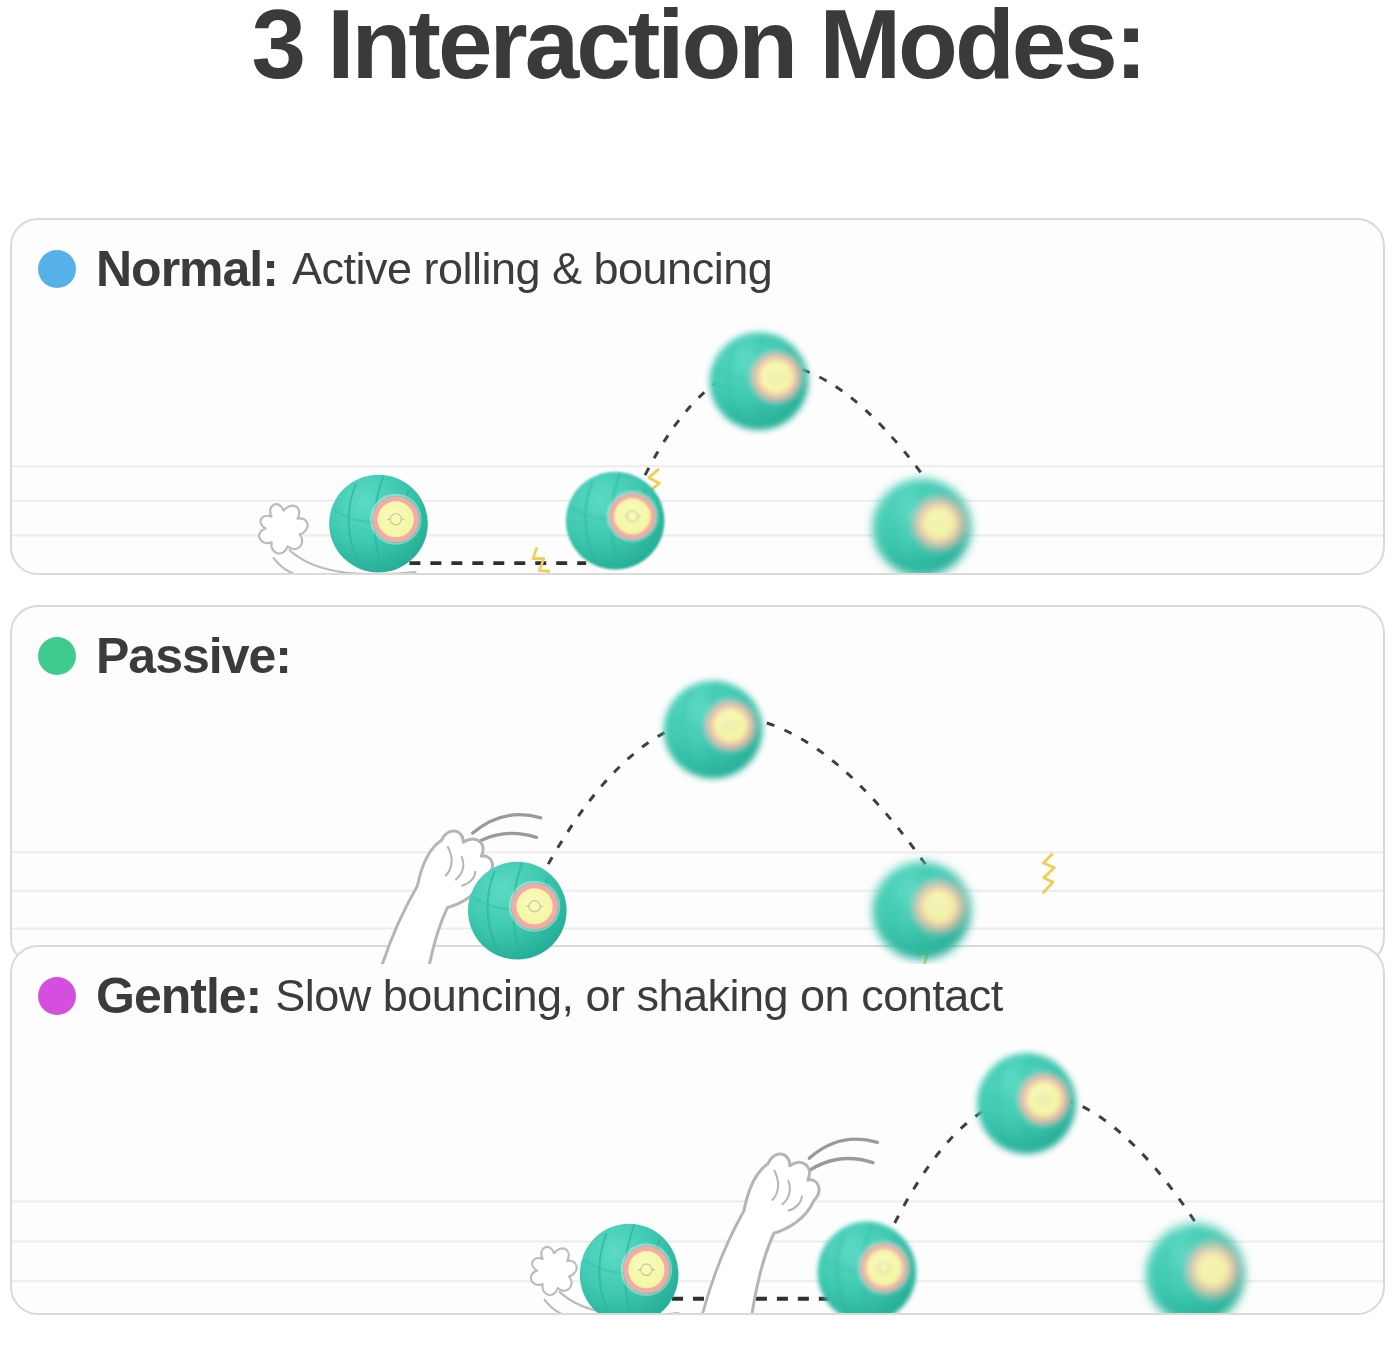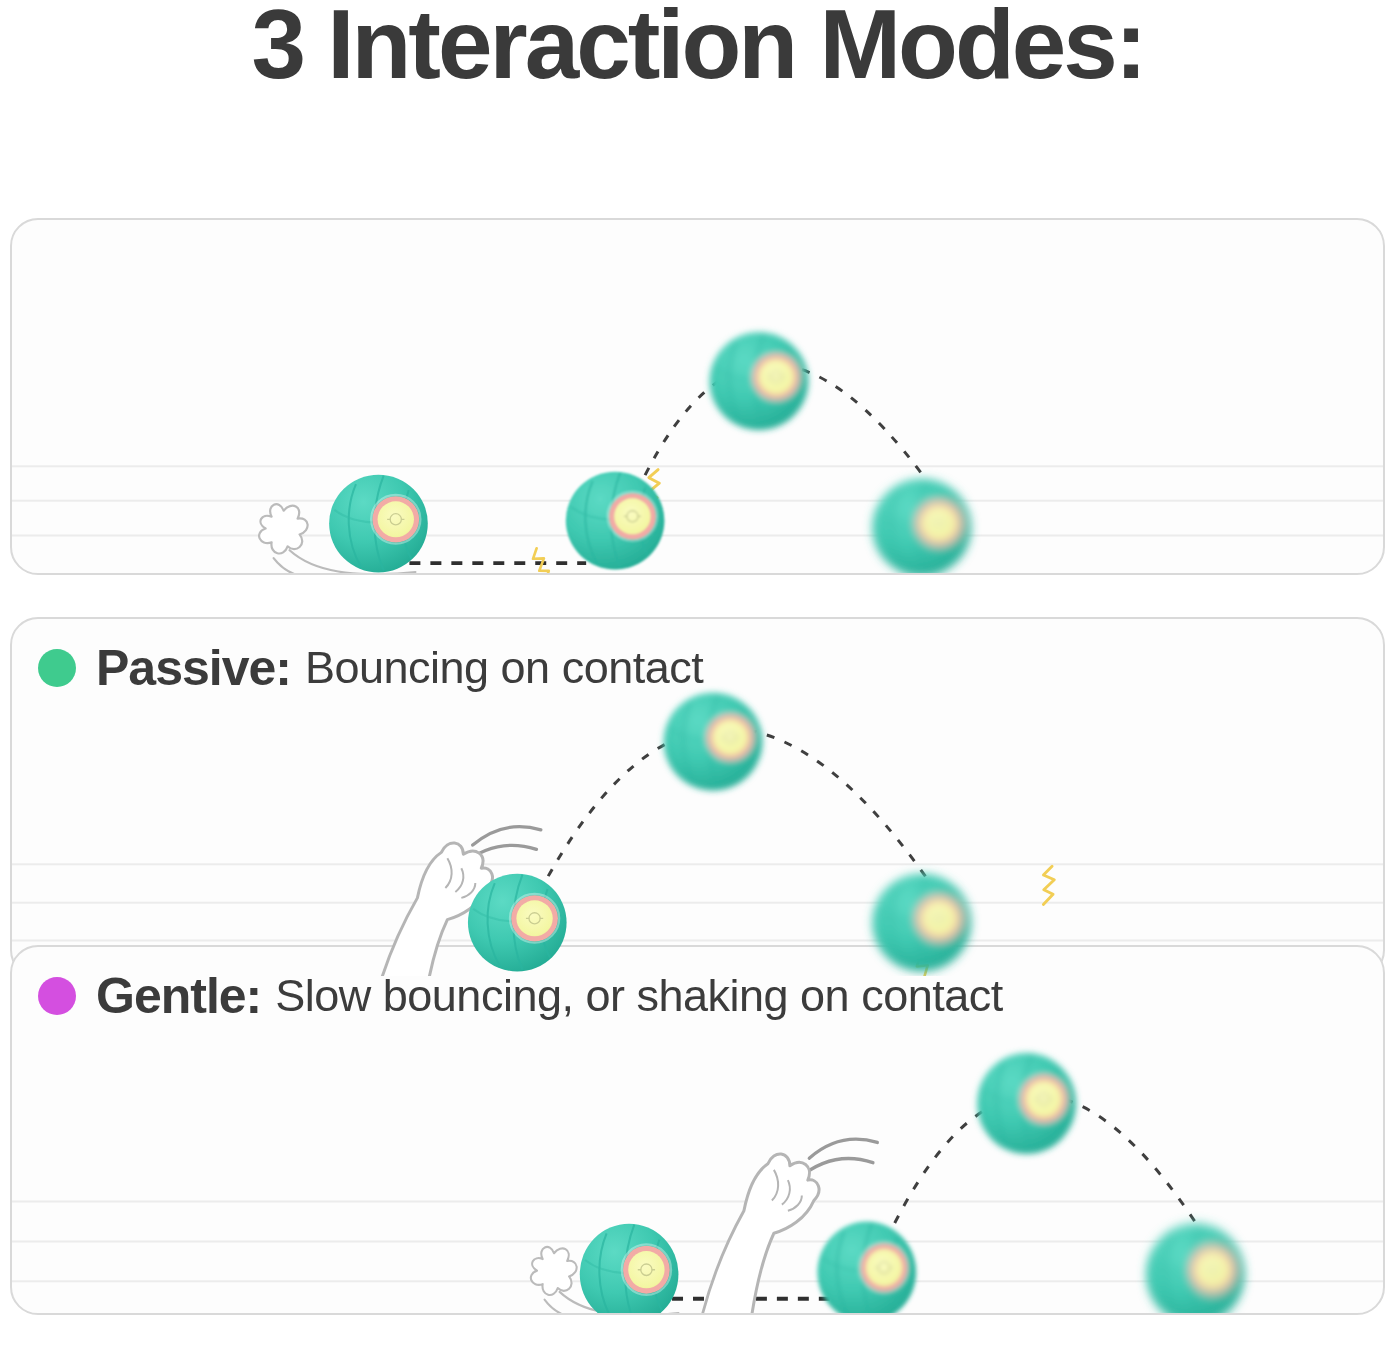--- a/index.html
+++ b/index.html
@@ -9,21 +9,21 @@
   }
   .title{
     position:absolute;top:-12px;left:0;width:100%;margin:0;text-align:center;
     font-size:98px;font-weight:800;letter-spacing:-3px;color:#3a3a3a;
   }
   .panel{
     position:absolute;left:10px;width:1375px;box-sizing:border-box;
     background:#fdfdfd;border:2px solid #d9d9d9;border-radius:28px;overflow:hidden;
   }
   #panel-normal{top:218px;height:357px;}
-  #panel-passive{top:605px;height:361px;margin-top:12px;}
+  #panel-passive{top:605px;height:361px;}
   #panel-gentle{top:945px;height:370px;}
   .panel-header{position:absolute;top:20px;left:26px;display:flex;align-items:center;z-index:2;}
   .dot{width:38px;height:38px;margin-right:20px;flex:none;}
   .mode-label{font-weight:800;font-size:50px;color:#3b3b3b;letter-spacing:-1px;white-space:nowrap;}
   .mode-desc{font-weight:400;font-size:45px;color:#3c3c3c;margin-left:14px;letter-spacing:-0.5px;white-space:nowrap;}
   .scene{position:absolute;inset:0;width:100%;height:100%;z-index:1;}
   .floor{stroke:#ececec;stroke-width:2;}
   .traj-line{stroke:#2f2f2f;stroke-width:4;stroke-dasharray:11 10;fill:none;}
   .traj-arc{stroke:#3f3f3f;stroke-width:3;stroke-dasharray:8 11;fill:none;}
   .spark{stroke:#F2CE55;stroke-width:3.5;fill:none;stroke-linecap:round;stroke-linejoin:round;}
@@ -120,20 +120,27 @@
     <path class="traj-line" d="M398 347 H575"></path>
     <path class="traj-arc" d="M634 258 Q748 32 915 262"></path>
     <use href="#paw-swipe" x="232" y="282" width="180" height="80"></use>
     <use href="#spark" x="630" y="250" width="22" height="46" transform="rotate(12 641 273)"></use>
     <use href="#spark" x="520" y="330" width="20" height="42" transform="rotate(-18 530 351)"></use>
     <use href="#ball" x="315" y="255" width="104" height="104"></use>
     <use href="#ball" x="552" y="252" width="104" height="104" filter="url(#b1)"></use>
     <use href="#ball" x="696" y="111" width="104" height="104" filter="url(#b3)"></use>
     <use href="#ball" x="859" y="259" width="104" height="104" filter="url(#b5)"></use>
   </svg>
+  <div class="panel-header">
+    <svg class="dot" viewBox="0 0 38 38">
+      <circle cx="19" cy="19" r="19" fill="#55B1E8"></circle>
+    </svg>
+    <span class="mode-label">Normal:</span>
+    <span class="mode-desc">Active rolling &amp; bouncing</span>
+  </div>
 </section>
 
 <section class="panel" id="panel-passive">
   <svg class="scene" viewBox="0 0 1373 361" preserveAspectRatio="none">
     <g>
       <line class="floor" x1="0" y1="248" x2="1373" y2="248"></line>
       <line class="floor" x1="0" y1="287" x2="1373" y2="287"></line>
       <line class="floor" x1="0" y1="325" x2="1373" y2="325"></line>
     </g>
     <path class="traj-arc" d="M537 260 Q705 -40 916 262"></path>
@@ -143,21 +150,20 @@
     <use href="#spark" x="905" y="338" width="20" height="42" transform="rotate(-22 915 359)"></use>
     <use href="#ball" x="454" y="255" width="104" height="104"></use>
     <use href="#ball" x="650" y="72" width="104" height="104" filter="url(#b3)"></use>
     <use href="#ball" x="859" y="255" width="104" height="104" filter="url(#b5)"></use>
   </svg>
   <div class="panel-header">
     <svg class="dot" viewBox="0 0 38 38">
       <circle cx="19" cy="19" r="19" fill="#3FCB8E"></circle>
     </svg>
     <span class="mode-label">Passive:</span>
-    <span class="mode-desc">Bouncing on contact</span>
   </div>
 </section>
 
 <section class="panel" id="panel-gentle">
   <svg class="scene" viewBox="0 0 1373 358" preserveAspectRatio="none">
     <g>
       <line class="floor" x1="0" y1="249" x2="1373" y2="249"></line>
       <line class="floor" x1="0" y1="288" x2="1373" y2="288"></line>
       <line class="floor" x1="0" y1="327" x2="1373" y2="327"></line>
     </g>

